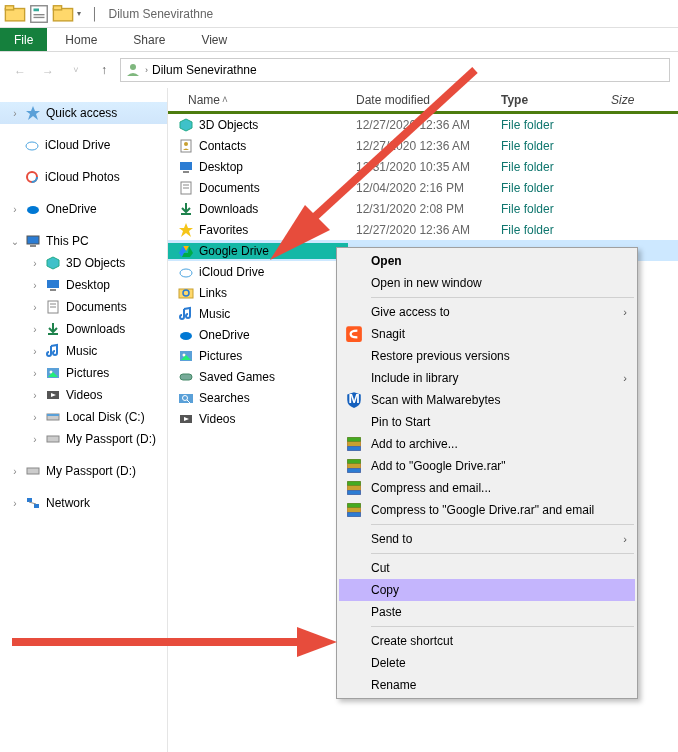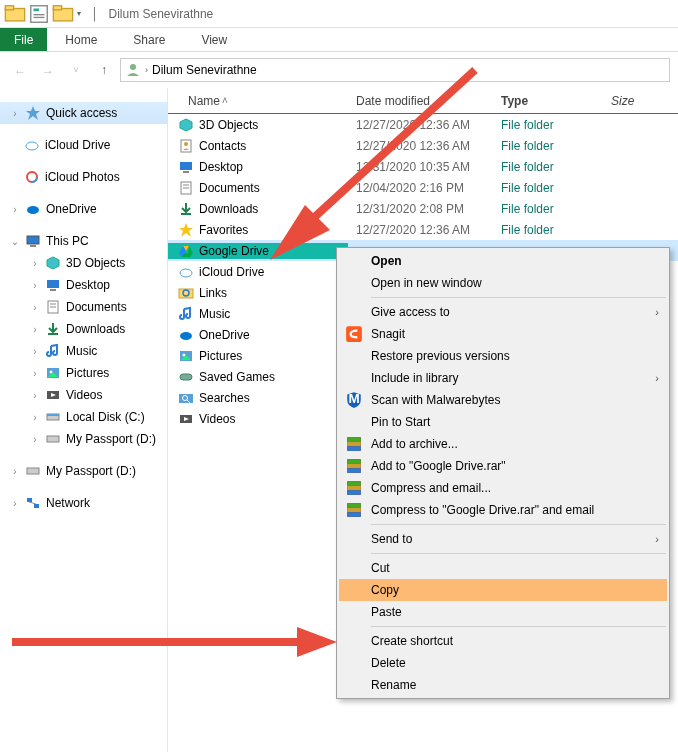--- a/index.html
+++ b/index.html
@@ -33,44 +33,44 @@
 .sidebar .node { display: flex; align-items: center; height: 22px; padding-left: 10px; gap: 5px; }
 .sidebar .node.indent1 { padding-left: 30px; }
 .sidebar .node.indent1b { padding-left: 24px; }
 .sidebar .node.quickaccess { background: linear-gradient(#d9eeff, #d0e6fb); }
 .sidebar .tree-arrow { width: 10px; color: #888; font-size: 10px; display: inline-flex; justify-content: center; }
 .sidebar .spacer { height: 10px; }
 .sidebar .label { white-space: nowrap; }
 
 
 .filelist { flex: 1; position: relative; }
-.headers { display: flex; height: 26px; align-items: center; border-bottom: 1px solid #4d7c0f; color: #444; }
+.headers { display: flex; height: 26px; align-items: center; border-bottom: 3px solid #4d7c0f; color: #444; }
 .headers .col { padding: 0 8px; display: flex; align-items: center; }
 .col-name { width: 180px; padding-left: 20px !important; }
 .col-date { width: 145px; }
 .col-type { width: 110px; font-weight: bold; }
 .col-size { flex: 1; font-style: italic; }
 .sort-arrow { font-size: 10px; margin-left: 2px; color: #777; }
 
 .row { display: flex; height: 21px; align-items: center; }
 .row .c-name { width: 180px; padding-left: 10px; display: flex; align-items: center; gap: 5px; }
 .row .c-date { width: 145px; color: #666; padding-left: 8px; }
 .row .c-type { width: 110px; color: #0f766e; padding-left: 8px; }
 .row.selected { background: #cde8ff; }
 .row.selected .c-name { background: #14b8a6; }
 
 
 .ico { width: 16px; height: 16px; display: inline-flex; align-items: center; justify-content: center; flex-shrink: 0; }
 .ico svg { width: 16px; height: 16px; }
 
 
-.ctxmenu { position: absolute; left: 336px; top: 247px; width: 334px; background: #f0f0f0; border: 1px solid #a0a0a0; box-shadow: 3px 3px 5px rgba(0,0,0,0.25); padding: 2px; }
+.ctxmenu { position: absolute; left: 336px; top: 247px; width: 302px; background: #f0f0f0; border: 1px solid #a0a0a0; box-shadow: 3px 3px 5px rgba(0,0,0,0.25); padding: 2px; }
 .ctxmenu .mi { height: 22px; display: flex; align-items: center; padding-left: 32px; padding-right: 20px; position: relative; }
 .ctxmenu .mi.bold { font-weight: bold; }
-.ctxmenu .mi.hover { background: #fdba74; }
+.ctxmenu .mi.hover { background: #c4b5fd; }
 .ctxmenu .mi .arrow { position: absolute; right: 8px; color: #555; font-size: 11px; }
 .ctxmenu .mi .mi-icon { position: absolute; left: 6px; width: 18px; height: 18px; display: flex; align-items: center; justify-content: center; }
 .ctxmenu .sep { height: 1px; background: #d0d0d0; margin: 3px 1px 3px 32px; }
 
 
 .anno { position: absolute; pointer-events: none; }
 </style>
 </head>
 <body>
 

